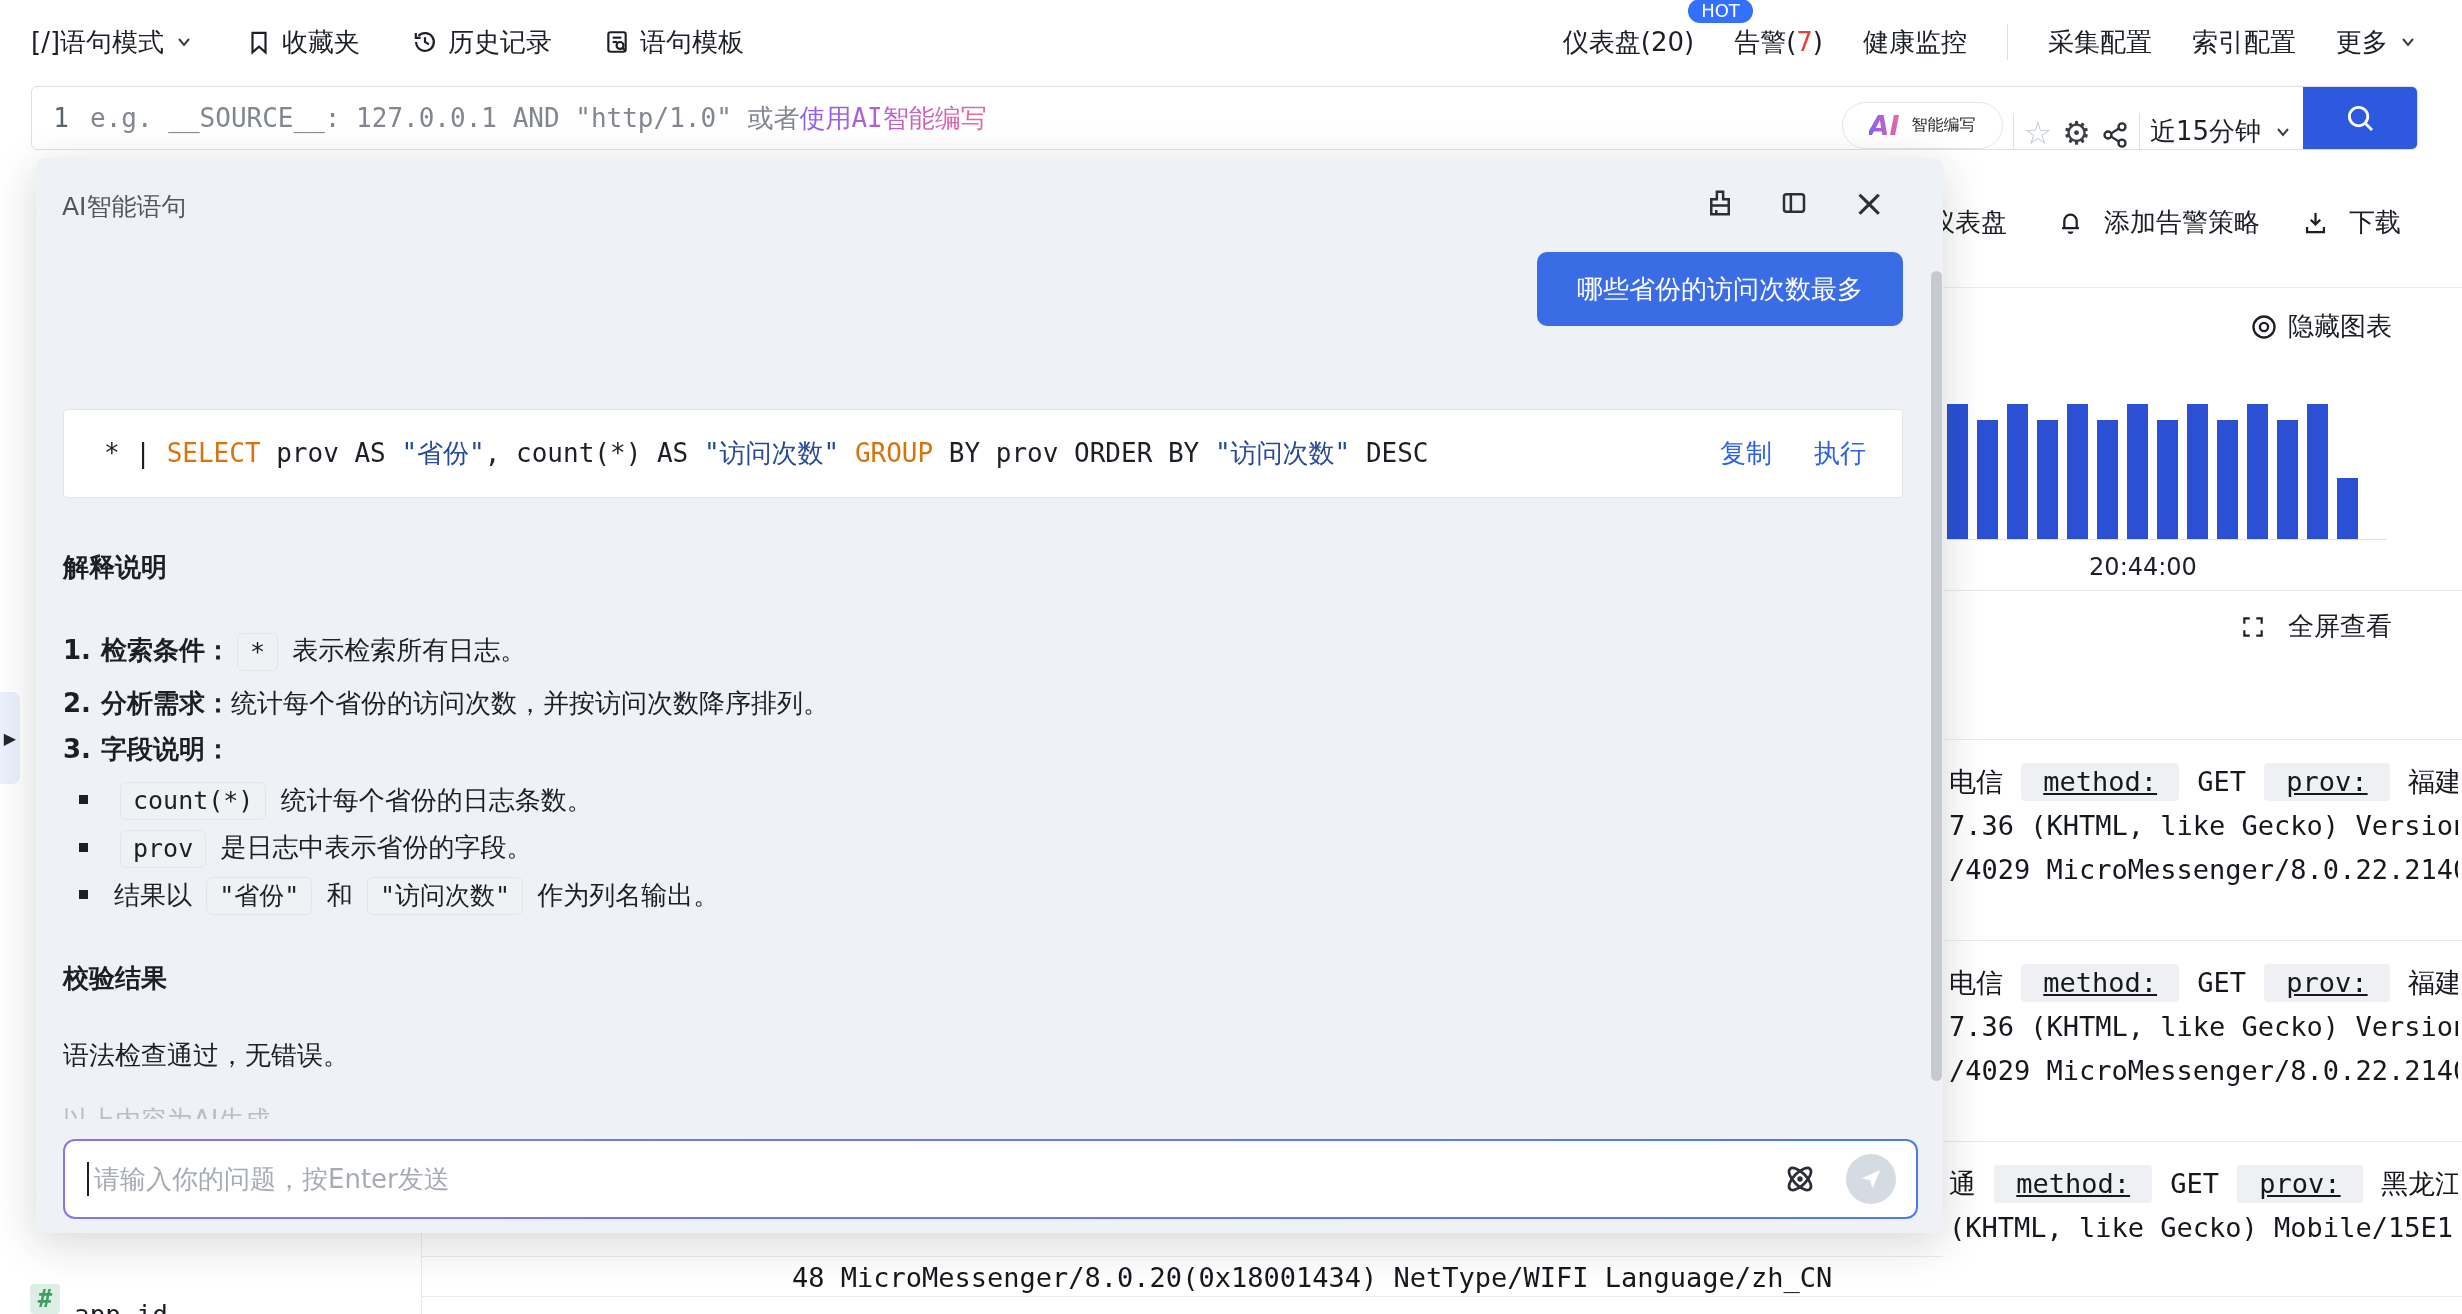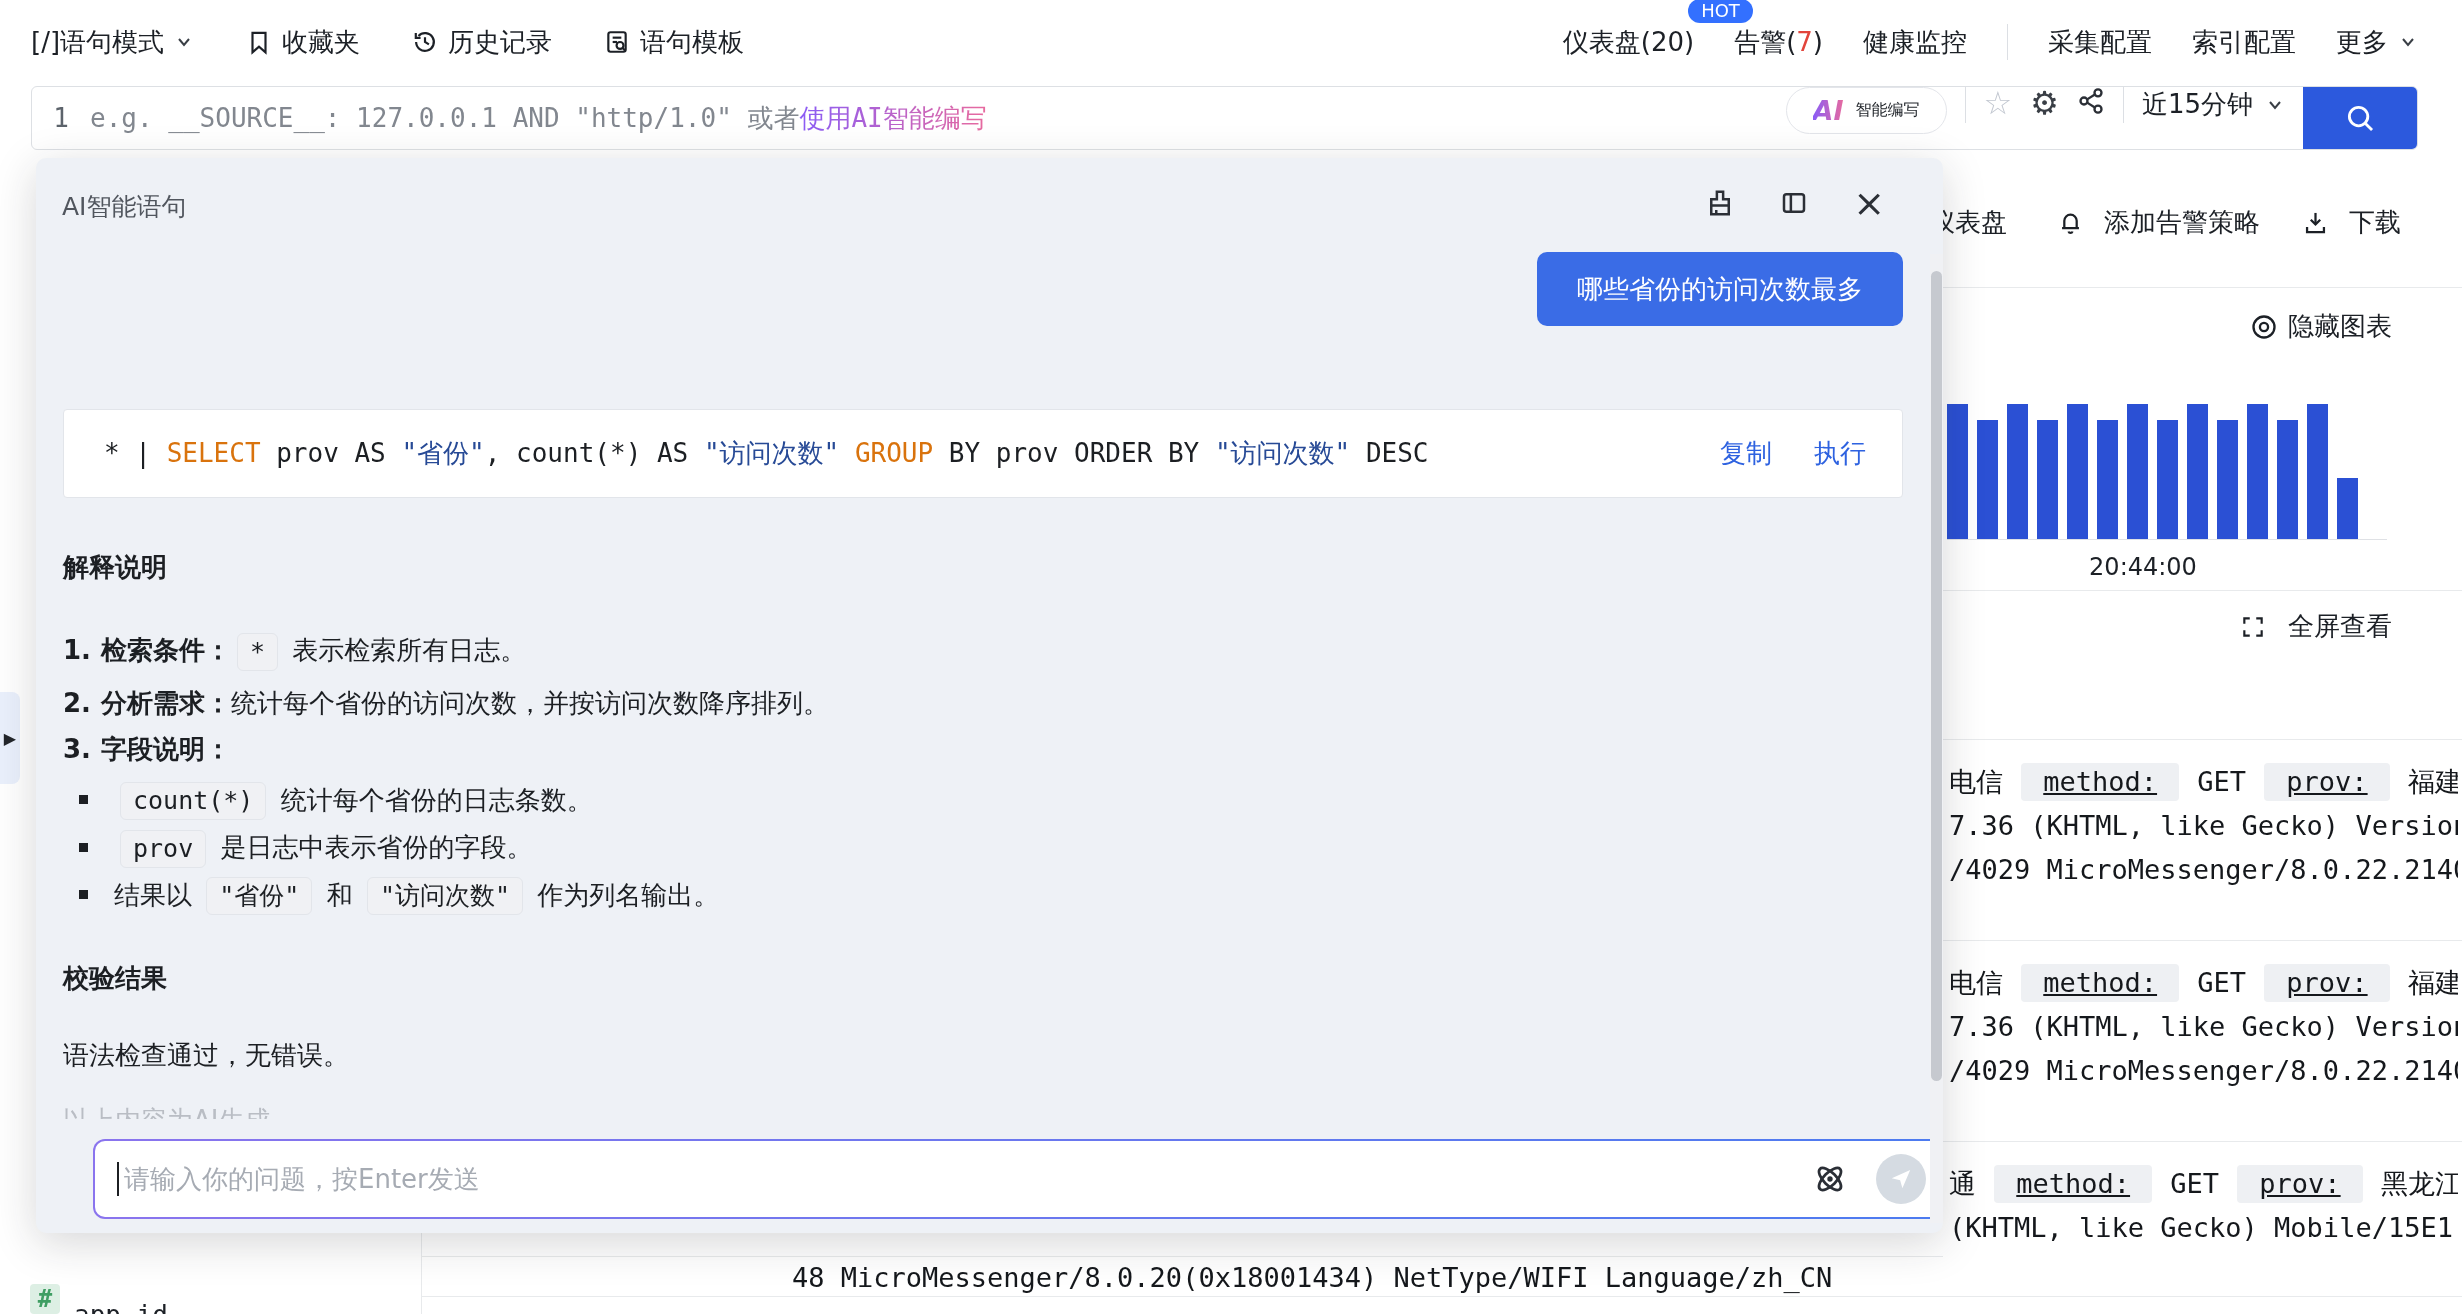--- a/index.html
+++ b/index.html
@@ -15,21 +15,21 @@
   .tb-divider { width:1px; height:36px; background:#dcdfe4; }
   .alert-wrap { position:relative; }
   .hot { position:absolute; top:-26px; left:-46px; background:#3370ff; color:#fff; font-size:18px; font-weight:normal; padding:3px 13px; border-radius:14px; line-height:1; }
   .count-red { color:#e2443b; }
 
   
   .searchbar { position:absolute; left:31px; top:86px; width:2387px; height:64px; background:#fff; border:1px solid #dde0e4; border-radius:6px; display:flex; align-items:center; }
   .linenum { width:58px; text-align:center; font-family:"DejaVu Sans Mono",monospace; font-size:26px; color:#5c636b; }
   .query-ph { font-family:"DejaVu Sans Mono",monospace; font-size:26px; color:#82878f; white-space:pre; }
   .ai-grad { background:linear-gradient(90deg,#8a5cf6,#e86a9e); -webkit-background-clip:text; background-clip:text; color:transparent; }
-  .sb-right { margin-left:auto; display:flex; align-items:flex-start; gap:18px; height:100%; }
+  .sb-right { margin-left:auto; display:flex; align-items:flex-end; gap:10px; height:100%; }
   .ai-pill { display:flex; align-items:center; gap:12px; border:1px solid #e3e5ea; border-radius:26px; padding:7px 26px; background:#fff; cursor:pointer; }
   .ai-logo { font-weight:bold; font-style:italic; font-size:27px; }
   .icon-star { font-size:32px; color:#c2c7d0; line-height:1; cursor:pointer; }
   .icon-gear { font-size:32px; color:#3a3f46; line-height:1; cursor:pointer; }
   .time-dd { display:flex; align-items:center; gap:12px; font-size:26px; cursor:pointer; white-space:nowrap; }
   .search-btn { width:114px; align-self:stretch; background:#2c59dd; border-radius:0 5px 5px 0; display:flex; align-items:center; justify-content:center; cursor:pointer; }
 
   
   .rightpanel { position:absolute; left:1943px; top:157px; width:519px; height:1157px; background:#fff; overflow:hidden; z-index:1; font-size:26px; }
   .rp-row1 { position:absolute; left:0; top:0; width:100%; height:131px; border-bottom:1px solid #e8eaec; display:flex; align-items:center; }
@@ -66,21 +66,21 @@
   .explain-item { display:flex; align-items:center; line-height:40px; margin-top:0; }
   .explain-item .num { font-weight:bold; margin-right:10px; }
   .ei-1 { margin-top:45px; } .ei-2 { margin-top:12px; } .ei-3 { margin-top:6px; }
   .chip { display:inline-block; background:#f0f1f4; border:1px solid #e2e5ea; border-radius:6px; padding:3px 12px; font-family:"DejaVu Sans Mono",monospace; font-size:25px; line-height:1.2; margin:0 6px; vertical-align:middle; }
   .bullets { margin:11px 0 0 16px; }
   .bullet { display:flex; align-items:center; line-height:40px; margin-bottom:7px; }
   .sq { width:9px; height:9px; background:#1c1f23; margin-right:26px; flex:0 0 9px; }
   .validate-title { font-weight:bold; margin-top:46px; }
   .validate-text { margin-top:42px; }
   .faded-wrap { margin-top:30px; height:16px; overflow:hidden; color:#b9bdc4; }
-  .inputbar { position:absolute; left:27px; top:981px; width:1855px; height:80px; border-radius:12px; background:linear-gradient(90deg,#8a74ee,#4c7bf0); padding:2px;margin-left:30px; }
+  .inputbar { position:absolute; left:27px; top:981px; width:1855px; height:80px; border-radius:12px; background:linear-gradient(90deg,#8a74ee,#4c7bf0); padding:2px; }
   .inputbar-inner { width:100%; height:100%; background:#fff; border-radius:10px; display:flex; align-items:center; padding:0 20px 0 22px; }
   .caret-bar { width:2px; height:34px; background:#1c1f23; margin-right:5px; }
   .input-ph { font-size:26px; color:#a6abb3; }
   .input-icons { margin-left:auto; display:flex; align-items:center; gap:28px; }
   .send-btn { width:50px; height:50px; border-radius:50%; background:#d5dbe2; display:flex; align-items:center; justify-content:center; cursor:pointer; }
   .modal-scroll { position:absolute; right:0; top:96px; width:13px; height:969px; background:#f0f1f4; }
   .modal-thumb { position:absolute; left:1px; top:17px; width:11px; height:810px; background:#c6c9cf; border-radius:6px; cursor:pointer; }
 
   
   .vline { position:absolute; left:421px; top:1233px; width:1px; height:81px; background:#e8eaec; z-index:2; }

